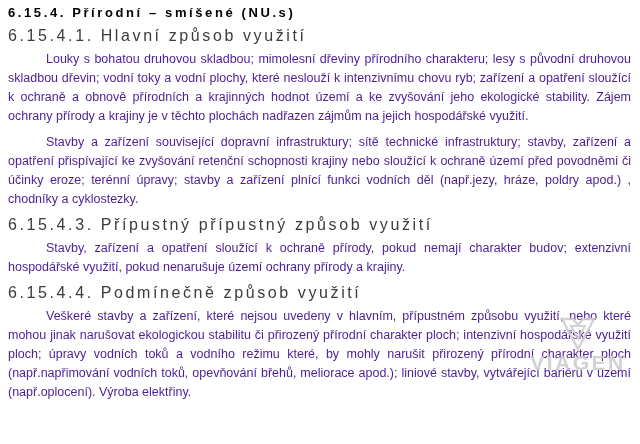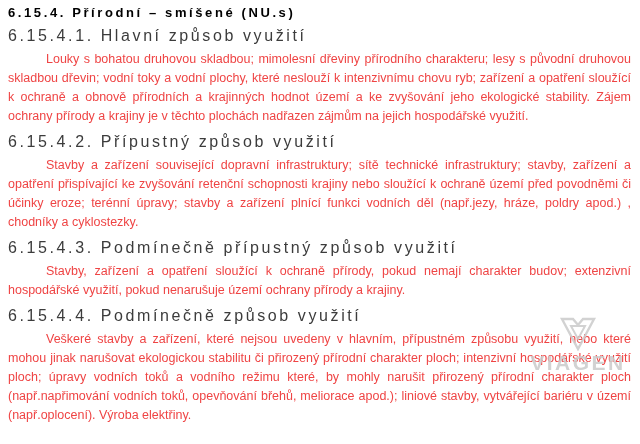--- a/index.html
+++ b/index.html
@@ -16,21 +16,21 @@
     font-size: 13px; font-weight: 700; color: #000000;
     letter-spacing: 2.6px; line-height: 15px; margin: 1px 0 0 0;
     white-space: nowrap;
   }
   h2.sub-heading {
     font-size: 16px; font-weight: 400; color: #3c3c3c;
     letter-spacing: 2.6px; line-height: 15px; margin: 8px 0 0 0;
     white-space: nowrap;
   }
   p.body-text {
-    font-size: 12.5px; color: #ef4444;
+    font-size: 12.5px; color: #4c1d95;
     line-height: 19px; text-align: justify; text-indent: 38px;
     margin: 7px 0 0 0;
   }
   .watermark {
     position: absolute; top: 317px; left: 522px; width: 112px;
     text-align: center; z-index: 3; pointer-events: none; opacity: 0.88;
   }
   .watermark svg { display: block; margin: 0 auto; }
   .watermark .wm-text {
     display: block; font-size: 21px; font-weight: 700;
@@ -41,24 +41,23 @@
 </head>
 <body>
 
 <div class="page">
 
   <h1 class="doc-title">6.15.4. Přírodní – smíšené (NU.s)</h1>
 
   <h2 class="sub-heading">6.15.4.1. Hlavní způsob využití</h2>
   <p class="body-text">Louky s bohatou druhovou skladbou; mimolesní dřeviny přírodního charakteru; lesy s původní druhovou skladbou dřevin; vodní toky a vodní plochy, které neslouží k intenzivnímu chovu ryb; zařízení a opatření sloužící k ochraně a obnově přírodních a krajinných hodnot území a ke zvyšování jeho ekologické stability. Zájem ochrany přírody a krajiny je v těchto plochách nadřazen zájmům na jejich hospodářské využití.</p>
 
-  <h2 class="sub-heading">6.15.4.2. Přípustný způsob využití</h2>
   <p class="body-text">Stavby a zařízení související dopravní infrastruktury; sítě technické infrastruktury; stavby, zařízení a opatření přispívající ke zvyšování retenční schopnosti krajiny nebo sloužící k ochraně území před povodněmi či účinky eroze; terénní úpravy; stavby a zařízení plnící funkci vodních děl (např.jezy, hráze, poldry apod.) , chodníky a cyklostezky.</p>
 
-  <h2 class="sub-heading">6.15.4.3. Podmínečně přípustný způsob využití</h2>
+  <h2 class="sub-heading">6.15.4.3. Přípustný přípustný způsob využití</h2>
   <p class="body-text">Stavby, zařízení a opatření sloužící k ochraně přírody, pokud nemají charakter budov; extenzivní hospodářské využití, pokud nenarušuje území ochrany přírody a krajiny.</p>
 
   <h2 class="sub-heading">6.15.4.4. Podmínečně způsob využití</h2>
   <p class="body-text">Veškeré stavby a zařízení, které nejsou uvedeny v hlavním, přípustném způsobu využití, nebo které mohou jinak narušovat ekologickou stabilitu či přirozený přírodní charakter ploch; intenzivní hospodářské využití ploch; úpravy vodních toků a vodního režimu které, by mohly narušit přirozený přírodní charakter ploch (např.napřimování vodních toků, opevňování břehů, meliorace apod.); liniové stavby, vytvářející bariéru v území (např.oplocení). Výroba elektřiny.</p>
 
 </div>
 
 <div class="watermark">
   <svg width="40" height="34" viewBox="0 0 40 34" aria-hidden="true">
     <path d="M4 2 L15 2 L20 8 L25 2 L36 2 L20 32 Z" fill="none" stroke="#cccccc" stroke-width="2.4" stroke-linejoin="miter"></path>

